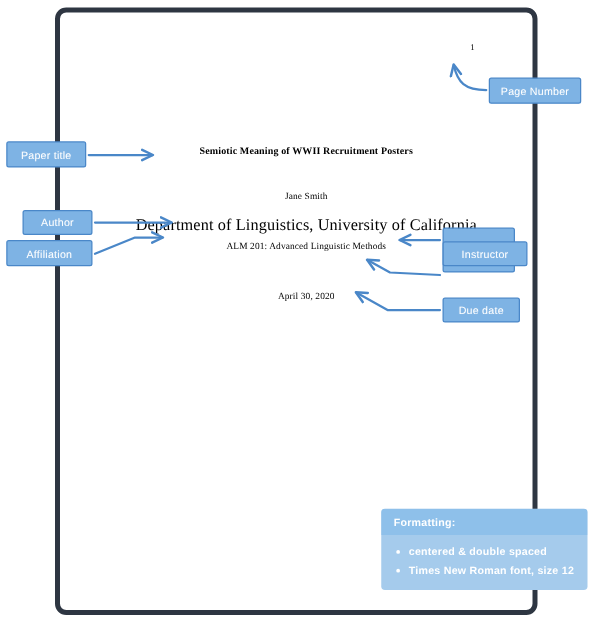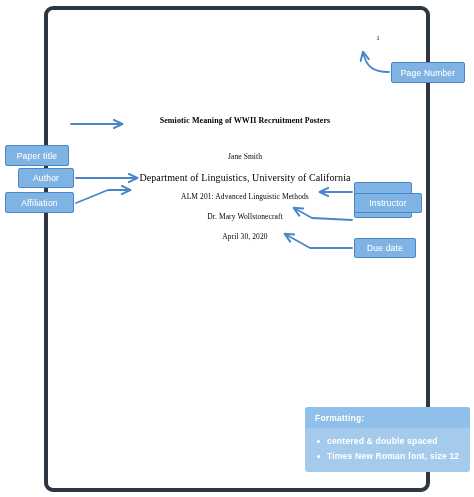--- a/index.html
+++ b/index.html
@@ -46,21 +46,21 @@
     text-align: center;
   }
   #paper-title {
     left: 95px;
     top: 116px;
     width: 300px;
     font-size: 8px;
     font-weight: bold;
   }
   #author-name   { left: 95px; top: 152px; width: 300px; font-size: 7.5px; }
-  #affiliation   { left: 95px; top: 172px; width: 300px; font-size: 10px; }
+  #affiliation   { left: 95px; top: 172px; width: 300px; font-size: 13px; }
   #course-line   { left: 95px; top: 192px; width: 300px; font-size: 7.5px; }
   #instructor-line { left: 95px; top: 212px; width: 300px; font-size: 7.5px; }
   #duedate-line  { left: 95px; top: 232px; width: 300px; font-size: 7.5px; }
 
   
   .callout {
     position: absolute;
     background: #7eb3e4;
     border: 1px solid #4a87c8;
     border-radius: 2px;
@@ -68,21 +68,21 @@
     font-size: 8.5px;
     font-weight: normal;
     letter-spacing: 0.2px;
     display: flex;
     align-items: center;
     justify-content: center;
     box-sizing: border-box;
     text-shadow: 0 0 1px rgba(255,255,255,0.25);
   }
 
-  #callout-paper-title { left: 5px;   top: 113px; width: 64px; height: 21px; margin-top: 32px; }
+  #callout-paper-title { left: 5px;   top: 113px; width: 64px; height: 21px; }
   #callout-author      { left: 18px;  top: 168px; width: 56px; height: 20px; }
   #callout-affiliation { left: 5px;   top: 192px; width: 69px; height: 21px; }
   #callout-page-number { left: 391px; top: 62px;  width: 74px; height: 21px; }
   #callout-course      { left: 354px; top: 182px; width: 58px; height: 36px; }
   #callout-instructor  { left: 354px; top: 193px; width: 68px; height: 20px; }
   #callout-duedate     { left: 354px; top: 238px; width: 62px; height: 20px; }
 
   
   #formatting-box {
     position: absolute;
@@ -146,21 +146,20 @@
   <div class="doc-text" id="page-number">1</div>
 
   <div class="doc-text" id="paper-title">Semiotic Meaning of WWII Recruitment Posters</div>
 
   <div class="doc-text" id="author-name">Jane Smith</div>
 
   <div class="doc-text" id="affiliation">Department of Linguistics, University of California</div>
 
   <div class="doc-text" id="course-line">ALM 201: Advanced Linguistic Methods</div>
 
-  <div class="doc-text" id="instructor-line">Dr. Mary Wollstonecraft</div>
 
   <div class="doc-text" id="duedate-line">April 30, 2020</div>
 
   <svg id="arrow-layer" viewBox="0 0 474 497" xmlns="http://www.w3.org/2000/svg">
     <defs>
       <marker id="arrowhead-right" markerWidth="7" markerHeight="7" refX="5.2" refY="3" orient="auto" markerUnits="strokeWidth">
         <path d="M0.6,0.7 L5.4,3 L0.6,5.3" fill="none" stroke="#4a87c8" stroke-width="1.1" stroke-linecap="round" stroke-linejoin="round"></path>
       </marker>
       <marker id="arrowhead-left" markerWidth="7" markerHeight="7" refX="5.2" refY="3" orient="auto" markerUnits="strokeWidth">
         <path d="M0.6,0.7 L5.4,3 L0.6,5.3" fill="none" stroke="#4a87c8" stroke-width="1.1" stroke-linecap="round" stroke-linejoin="round"></path>

